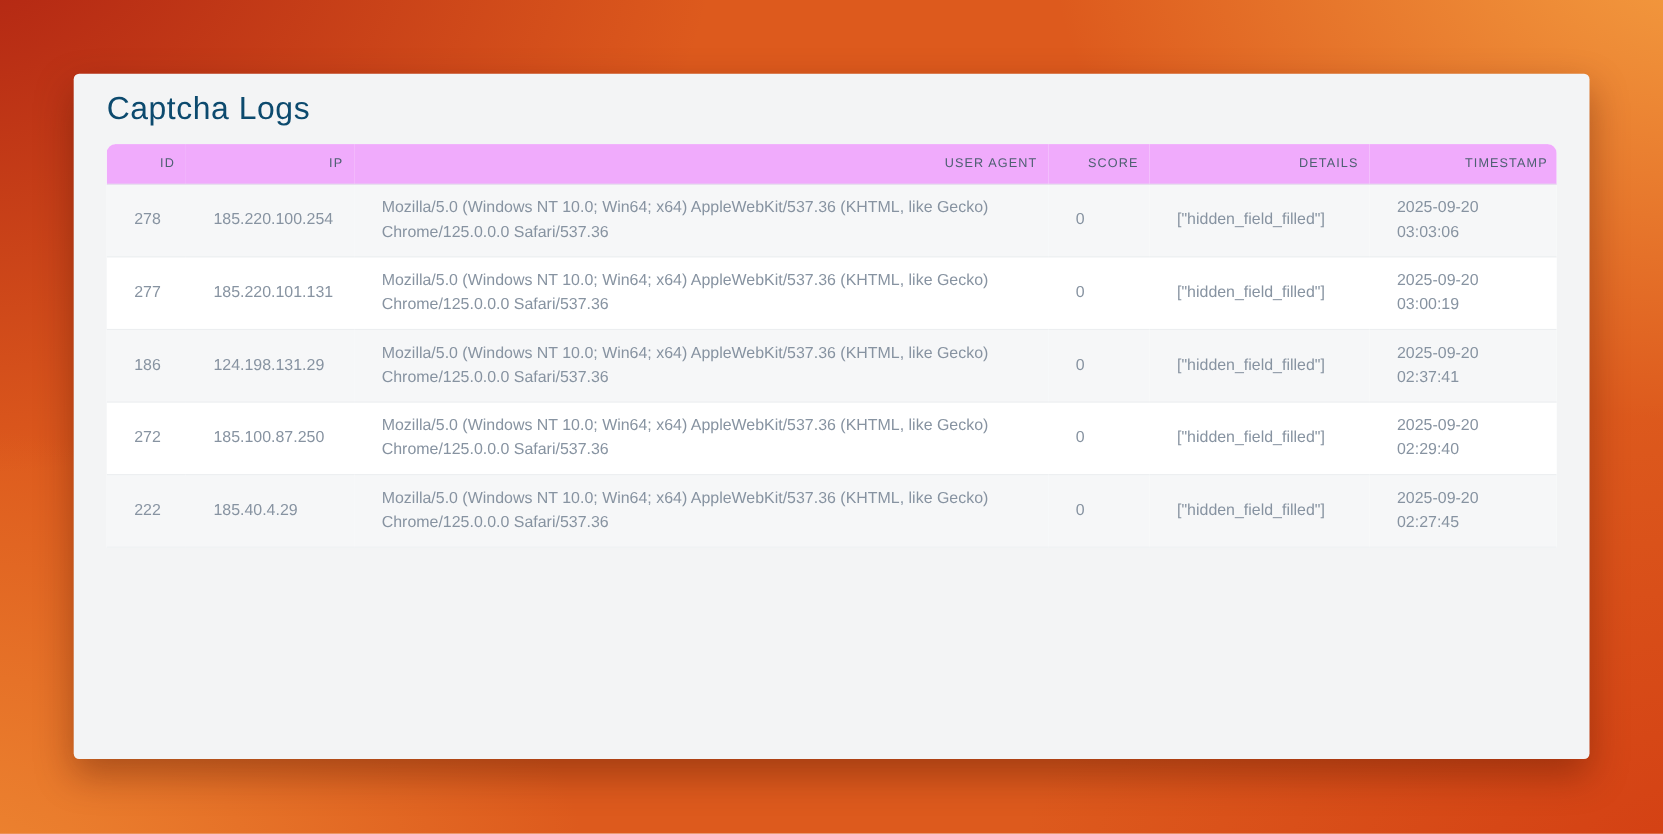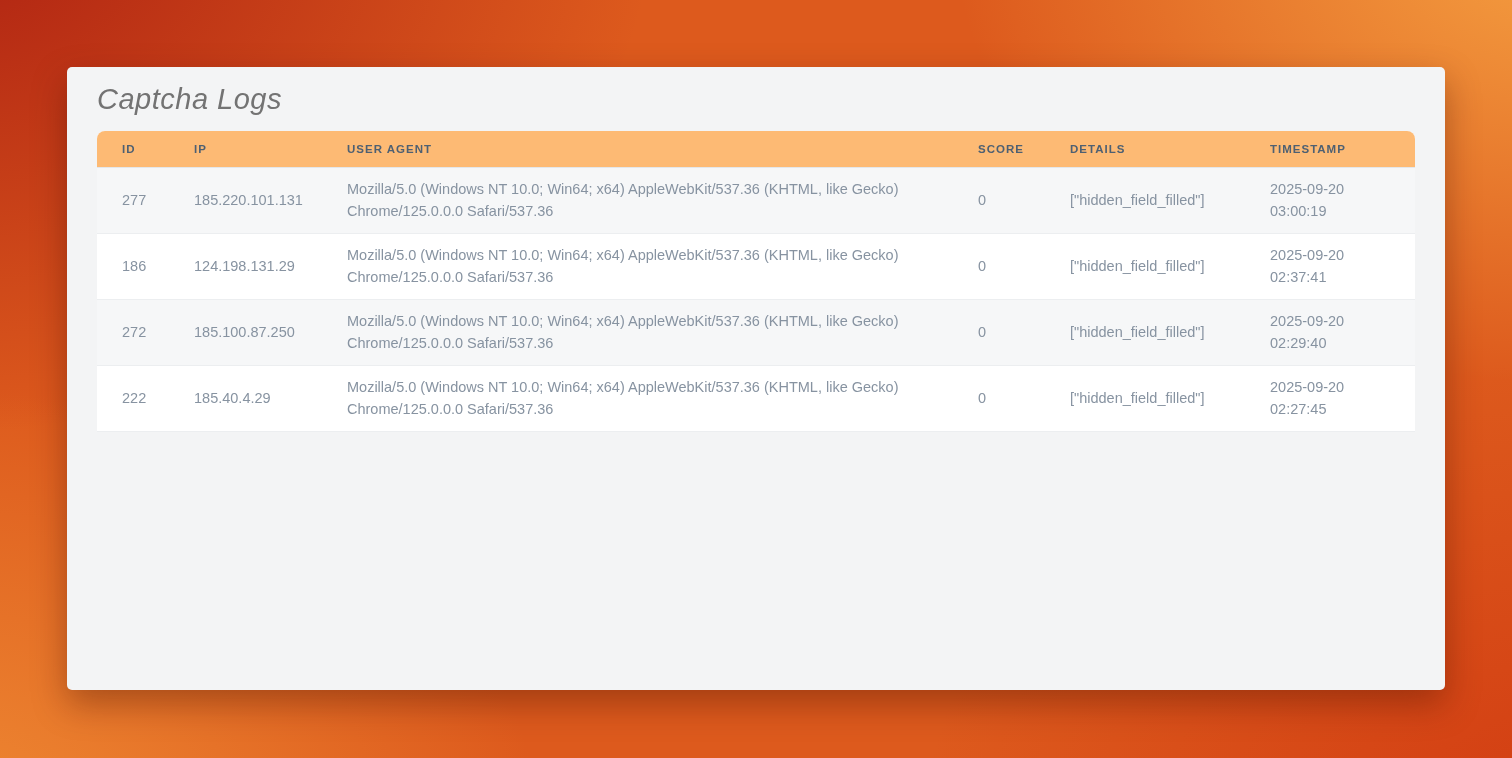--- a/index.html
+++ b/index.html
@@ -25,44 +25,43 @@
     border-radius: 5px;
     box-shadow: 0 14px 34px rgba(70, 15, 0, 0.38);
     overflow: hidden;
   }
   .page-title {
     margin: 17px 30px 0 30px;
     font-size: 29px;
     line-height: 30px;
     font-weight: 500;
     letter-spacing: 0.5px;
-    color: #737373;
-    font-style: italic;
+    color: #0c4a6e;
   }
   .table-wrap {
     margin: 17px 30px 0 30px;
     background: #ffffff;
     border-radius: 8px 8px 0 0;
     overflow: hidden;
   }
   table {
     width: 100%;
     border-collapse: collapse;
     table-layout: fixed;
   }
   thead th {
-    text-align: left;
+    text-align: right;
     font-size: 11.5px;
     line-height: 14px;
-    font-weight: 700;
+    font-weight: 400;
     letter-spacing: 1px;
     text-transform: uppercase;
     color: #4e6072;
     padding: 11px 10px 11px 25px;
-    background: #fdba74;
+    background: #f0abfc;
     border-bottom: 1px solid #e4e7ea;
   }
   tbody td {
     font-size: 14.5px;
     line-height: 21.5px;
     color: #8793a1;
     padding: 11px 20px 11px 25px;
     vertical-align: middle;
     border-bottom: 1px solid #eceef0;
   }
@@ -88,20 +87,28 @@
               <th class="col-id">ID</th>
               <th class="col-ip">IP</th>
               <th class="col-user_agent">USER AGENT</th>
               <th class="col-score">SCORE</th>
               <th class="col-details">DETAILS</th>
               <th class="col-timestamp">TIMESTAMP</th>
             </tr>
         </thead>
         <tbody>
             <tr>
+              <td class="col-id">278</td>
+              <td class="col-ip">185.220.100.254</td>
+              <td class="col-user_agent">Mozilla/5.0 (Windows NT 10.0; Win64; x64) AppleWebKit/537.36 (KHTML, like Gecko) Chrome/125.0.0.0 Safari/537.36</td>
+              <td class="col-score">0</td>
+              <td class="col-details">["hidden_field_filled"]</td>
+              <td class="col-timestamp">2025-09-20 03:03:06</td>
+            </tr>
+            <tr>
               <td class="col-id">277</td>
               <td class="col-ip">185.220.101.131</td>
               <td class="col-user_agent">Mozilla/5.0 (Windows NT 10.0; Win64; x64) AppleWebKit/537.36 (KHTML, like Gecko) Chrome/125.0.0.0 Safari/537.36</td>
               <td class="col-score">0</td>
               <td class="col-details">["hidden_field_filled"]</td>
               <td class="col-timestamp">2025-09-20 03:00:19</td>
             </tr>
             <tr>
               <td class="col-id">186</td>
               <td class="col-ip">124.198.131.29</td>

